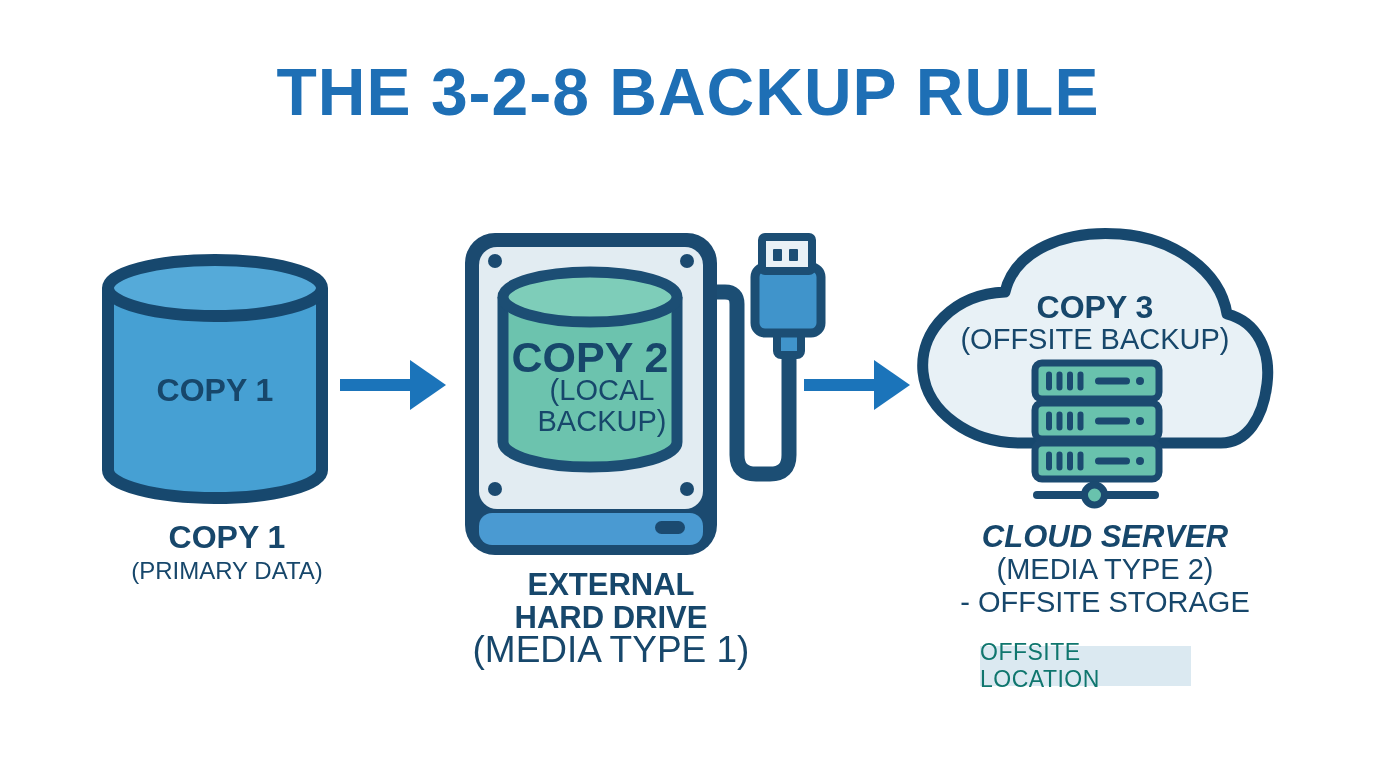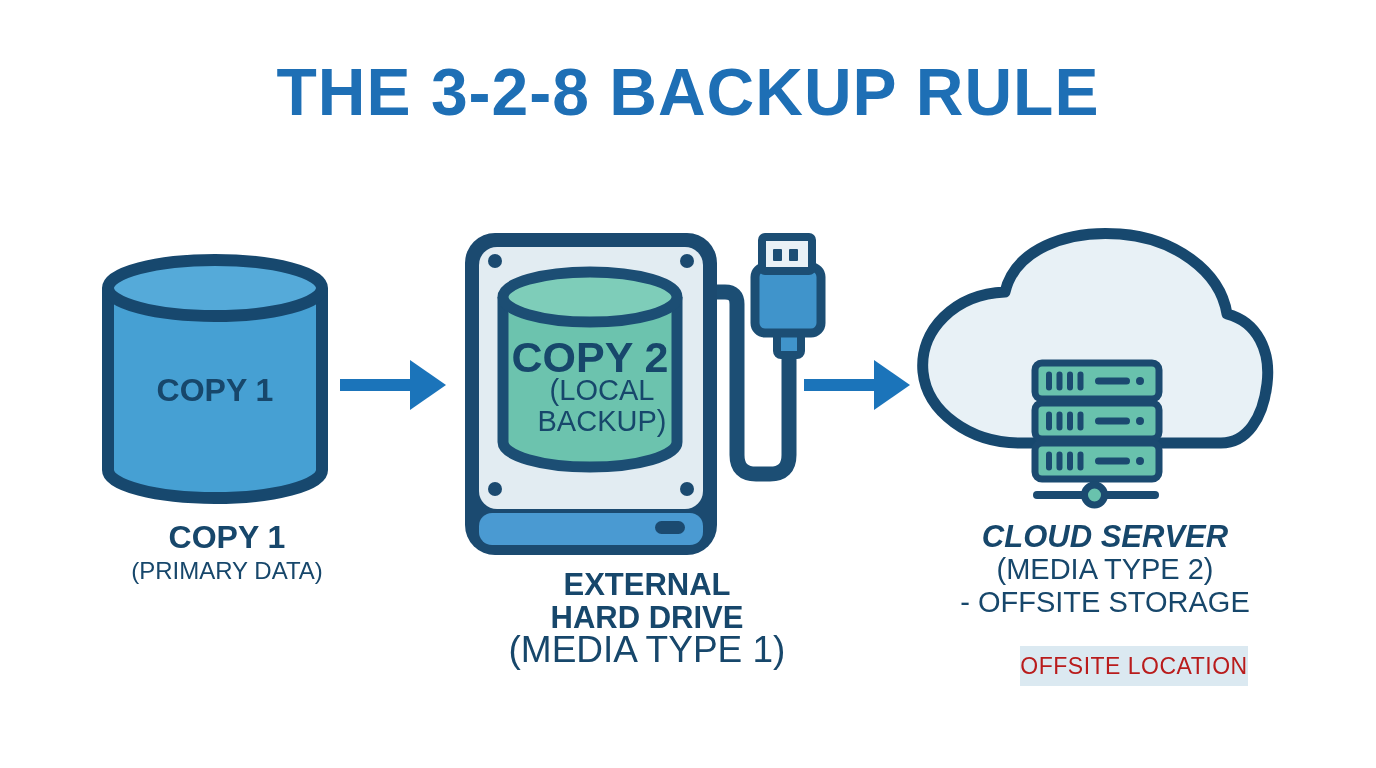--- a/index.html
+++ b/index.html
@@ -20,31 +20,31 @@
   .cyl2-label{left:480px;top:340px;width:220px;}
   .cyl2-label .l1{font-size:43px;font-weight:bold;line-height:35px;}
   .cyl2-label .l2,.cyl2-label .l3{font-size:29px;line-height:31px;margin-left:24px;}
   .cloud-label{left:945px;top:290px;width:300px;}
   .cloud-label .l1{font-size:32px;font-weight:bold;line-height:34px;}
   .cloud-label .l2{font-size:29px;line-height:31px;}
   
   .caption1{left:67px;top:520px;width:320px;}
   .caption1 .l1{font-size:32px;font-weight:bold;line-height:34px;}
   .caption1 .l2{font-size:24px;line-height:33px;}
-  .caption2{left:497px;top:568px;width:300px;}
+  .caption2{left:461px;top:568px;width:300px;}
   .caption2 .l1,.caption2 .l2{font-size:31px;font-weight:bold;line-height:33px;}
   .caption2 .l3{font-size:37px;line-height:32px;}
   .caption3{left:925px;top:520px;width:360px;}
   .caption3 .l1{font-size:31px;font-weight:bold;line-height:33px;font-style:italic;}
   .caption3 .l2,.caption3 .l3{font-size:29px;line-height:33px;}
   
   .badge{
-    position:absolute;left:980px;top:646px;width:228px;height:40px;
+    position:absolute;left:980px;top:646px;width:211px;height:40px;
     background:#dbe9f1;display:flex;align-items:center;justify-content:center;
-    font-size:23px;color:#b91c1c;letter-spacing:0.5px;margin-left:40px;
+    font-size:23px;color:#0f766e;letter-spacing:0.5px;
   }
   svg{display:block;}
 </style>
 </head>
 <body>
 
 <div class="stage">
 
   <div class="title">THE 3-2-8 BACKUP RULE</div>
 
@@ -142,20 +142,24 @@
         <rect x="133" y="229.5" width="6" height="19" rx="3" fill="#1b4a70"></rect>
         <rect x="143.5" y="229.5" width="6" height="19" rx="3" fill="#1b4a70"></rect>
         <rect x="154" y="229.5" width="6" height="19" rx="3" fill="#1b4a70"></rect>
         <rect x="164.5" y="229.5" width="6" height="19" rx="3" fill="#1b4a70"></rect>
         <rect x="182" y="235.5" width="35" height="7" rx="3.5" fill="#1b4a70"></rect>
         <circle cx="227" cy="239" r="4" fill="#1b4a70"></circle>
       </g>
       <circle cx="181.5" cy="273" r="10" fill="#69c2ad" stroke="#1b4a70" stroke-width="7"></circle>
     </g>
   </svg>
+  <div class="label-block cloud-label">
+    <div class="l1">COPY 3</div>
+    <div class="l2">(OFFSITE BACKUP)</div>
+  </div>
   <div class="label-block caption3">
     <div class="l1">CLOUD SERVER</div>
     <div class="l2">(MEDIA TYPE 2)</div>
     <div class="l3">- OFFSITE STORAGE</div>
   </div>
   <div class="badge">
     <span>OFFSITE LOCATION</span>
   </div>
 
 </div>

